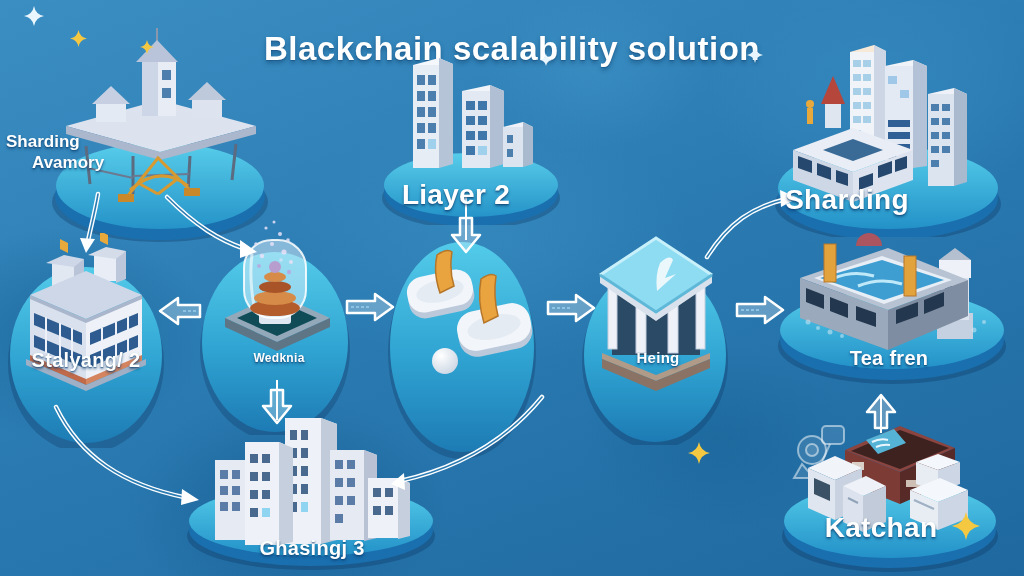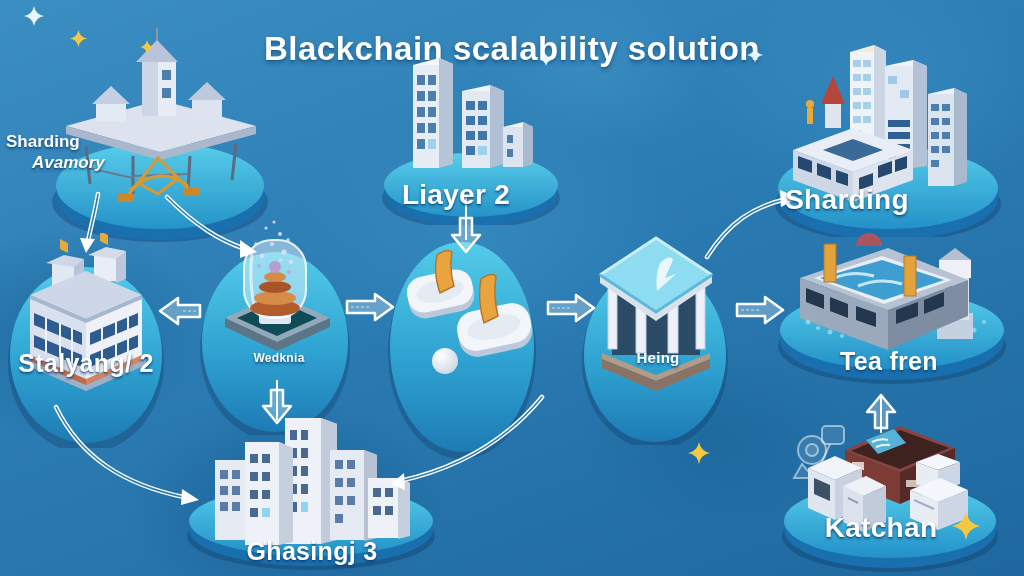--- a/index.html
+++ b/index.html
@@ -18,26 +18,26 @@
   .title{
     position:absolute;top:8px;left:0;width:100%;text-align:center;
     font-size:33px;font-weight:800;color:#ffffff;letter-spacing:.5px;
     text-shadow:0 3px 4px rgba(14,66,112,.55),0 1px 0 rgba(14,66,112,.4);
   }
   .node-label{
     position:absolute;color:#fff;font-weight:800;white-space:nowrap;
     transform:translateX(-50%);letter-spacing:.3px;
     text-shadow:0 2px 3px rgba(12,62,110,.65),0 1px 1px rgba(12,62,110,.5);
   }
-  .lbl-22{font-size:28px}.lbl-21{font-size:25px}.lbl-19{font-size:15px}
+  .lbl-22{font-size:28px}.lbl-21{font-size:20px}.lbl-19{font-size:15px}
   .lbl-17{font-size:12px}
   .platform-label{position:absolute;left:6px;top:131px;color:#fff;font-weight:800;
     font-size:17px;line-height:1.25;
     text-shadow:0 2px 3px rgba(12,62,110,.65),0 1px 1px rgba(12,62,110,.5);}
-  .platform-label .l2{padding-left:26px;font-style:italic;}
+  .platform-label .l2{padding-left:26px;}
   .abs{position:absolute;}
   svg{display:block}
 </style>
 </head>
 <body>
 
 <div id="scene">
 
   <h1 class="title">Blackchain scalability solution</h1>
 

